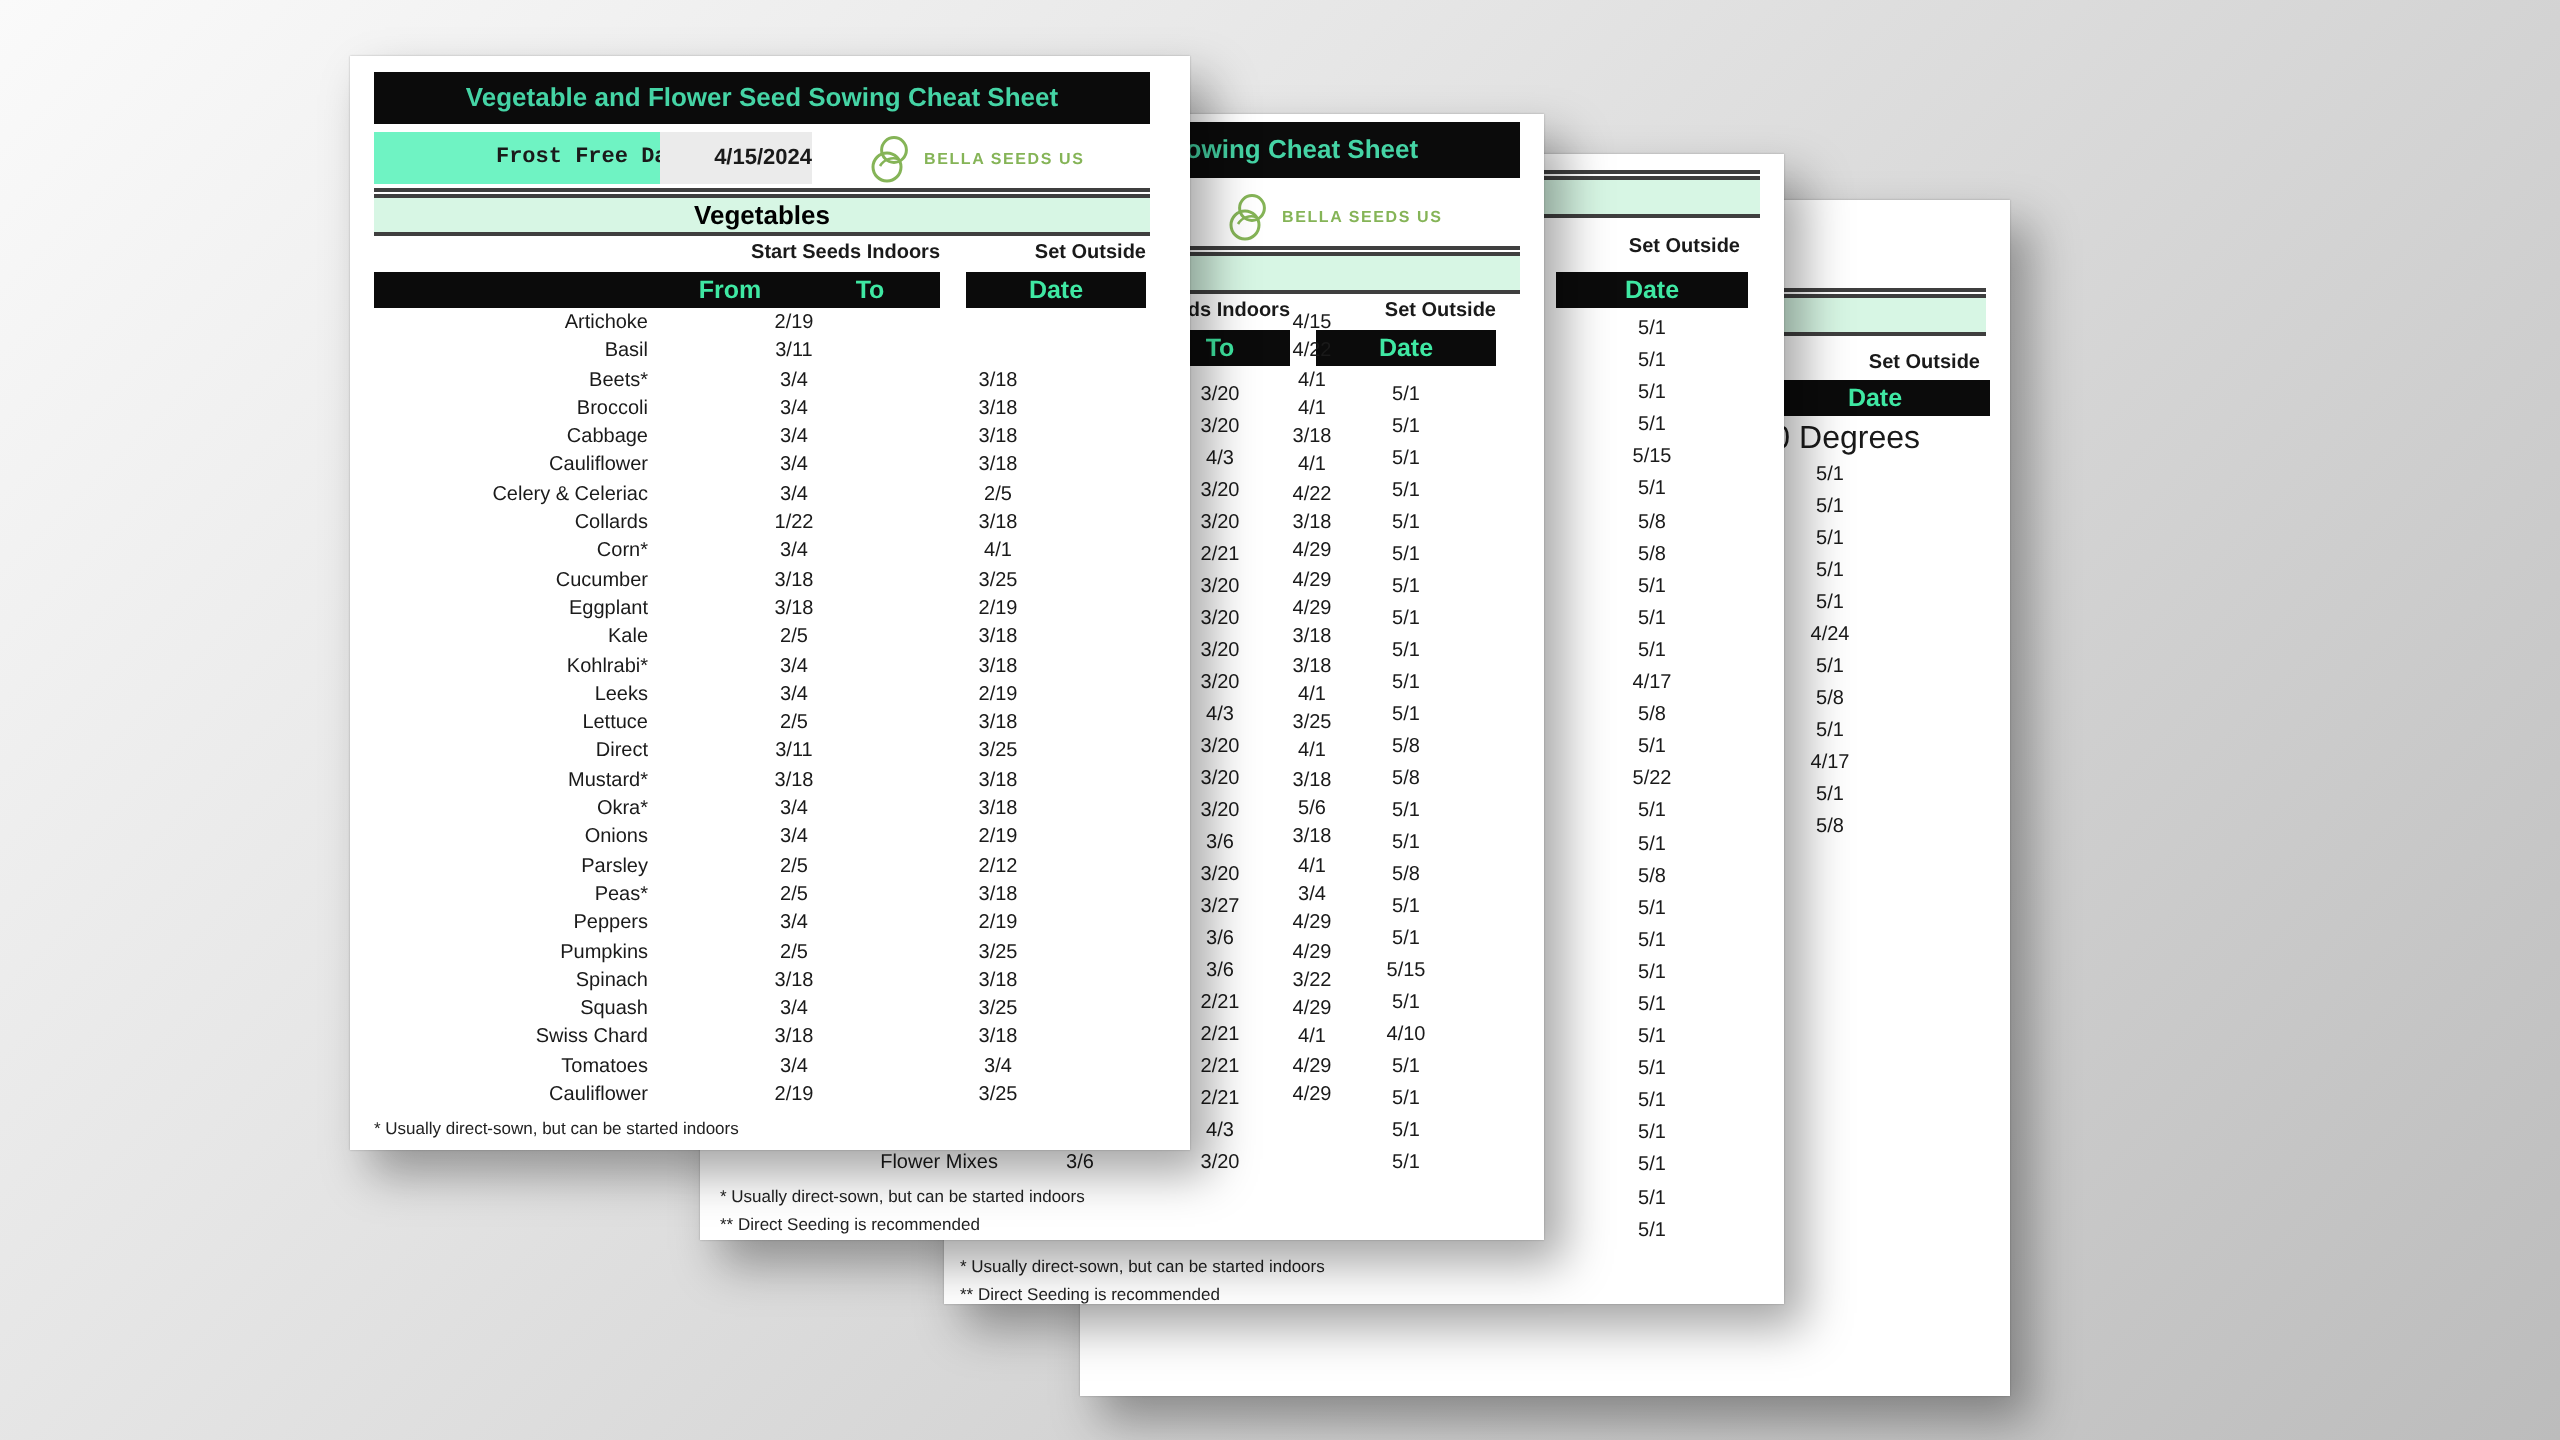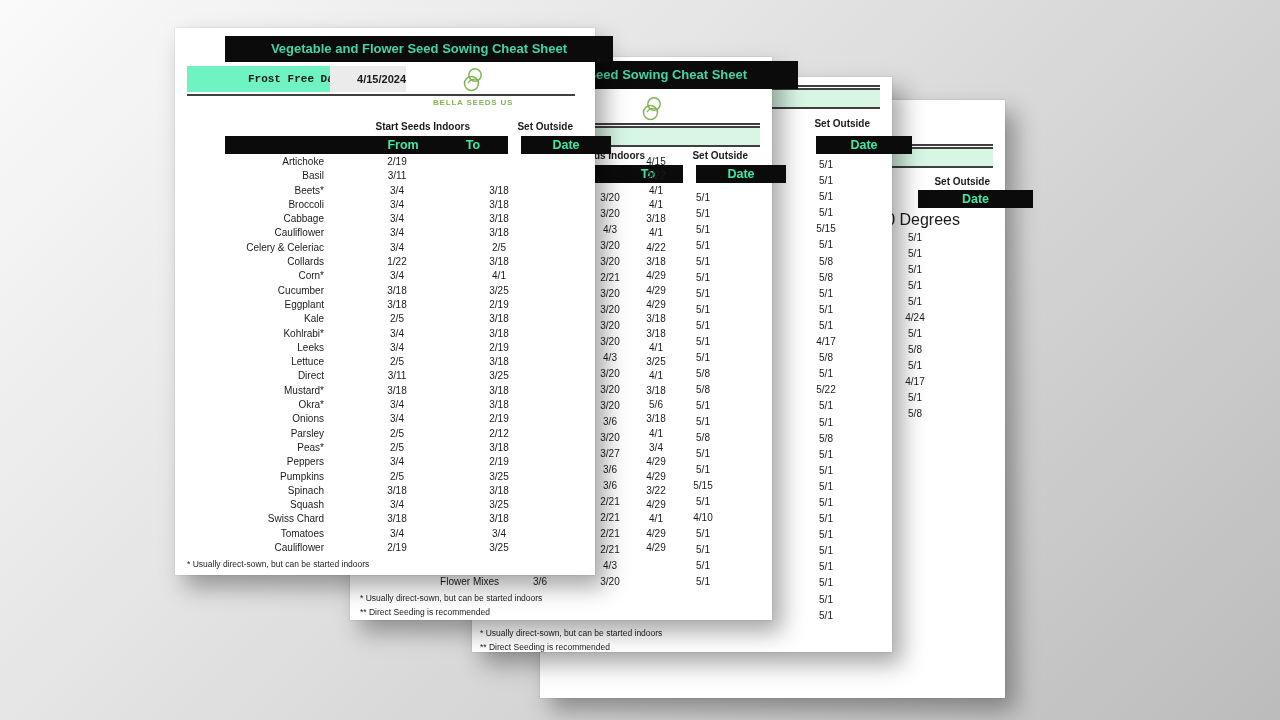--- a/index.html
+++ b/index.html
@@ -4,21 +4,21 @@
 <style>
   html,body{margin:0;padding:0;}
   body{
     width:1280px;height:720px;overflow:hidden;
     background:linear-gradient(135deg,#fafafa 0%,#e6e6e6 35%,#c9c9c9 80%,#bcbcbc 100%);
     font-family:"Liberation Sans",sans-serif;color:#1a1a1a;
     position:relative;
   }
   .page{position:absolute;background:#fff;box-shadow:10px 12px 22px rgba(0,0,0,.35),0 0 1px rgba(0,0,0,.25);}
   .abs{position:absolute;}
-  .blackbar{background:#0b0b0b;margin-left:38px;}
+  .blackbar{background:#0b0b0b;}
   .title-text{color:#45d4a5;font-weight:bold;font-size:13px;text-align:center;}
   .hdr-green{color:#3fe8a3;font-weight:bold;font-size:12.5px;text-align:center;}
   .mint-bright{background:#6ff3c3;}
   .mint-pale{background:#d7f6e4;border-top:2px solid #3f3f3f;border-bottom:2px solid #3f3f3f;box-sizing:border-box;}
   .divider{background:#3f3f3f;height:2px;}
   .grouplabel{font-weight:bold;font-size:10px;text-align:right;}
   .section-title{font-weight:bold;font-size:13px;text-align:center;color:#000;}
   .footnote{font-size:8.5px;color:#222;}
   .cellgray{background:#ebebeb;}
   .frostlabel{font-weight:bold;font-size:11px;text-align:right;padding-right:8px;box-sizing:border-box;}
@@ -26,21 +26,21 @@
   
   .row{display:grid;grid-template-columns:143px 70px 70px 13px 90px;font-size:10px;}
   .row span{display:block;}
   .c-name{text-align:right;padding-right:6px;}
   .c-from,.c-to,.c-date{text-align:center;}
   .r1{height:14.3px;line-height:14.3px;gap:32px;}
   .r2{height:16px;line-height:16px;}
   .hdr-grid{display:grid;grid-template-columns:143px 70px 70px;}
   .hdr-grid span{line-height:18px;}
   .hdrB span{line-height:18px;display:block;}
-  .logo{display:flex;align-items:center;gap:5px;flex-direction:column;}
+  .logo{display:flex;align-items:center;gap:5px;}
   .logo-text{font-size:8px;font-weight:bold;letter-spacing:.8px;color:#85b457;white-space:nowrap;}
   .p3row{height:16.1px;line-height:16.1px;width:90px;text-align:center;font-size:10px;}
   .p4row{height:16px;line-height:16px;width:120px;text-align:center;font-size:10px;}
   .tipline{height:16px;line-height:16px;font-size:10px;white-space:nowrap;}
 </style>
 </head>
 <body>
 
 <div class="page" style="left:540px;top:100px;width:465px;height:598px;z-index:1;">
   <div class="abs divider" style="left:12px;top:44px;width:441px;"></div>
@@ -321,20 +321,21 @@
   <div class="abs cellgray frostdate" style="left:155px;top:38px;width:76px;height:26px;line-height:26px;">4/15/2024</div>
   <div class="abs logo" style="left:258px;top:38px;">
     <svg width="24" height="27" viewBox="0 0 24 27">
       <circle cx="14" cy="9" r="6.2" fill="none" stroke="#85b457" stroke-width="1.5"></circle>
       <circle cx="10.5" cy="17.5" r="7" fill="none" stroke="#85b457" stroke-width="1.5"></circle>
       <path d="M7 17 C9 13.5 13 12.5 16 13.5" fill="none" stroke="#85b457" stroke-width="1.3"></path>
     </svg>
     <span class="logo-text">BELLA SEEDS US</span>
   </div>
   <div class="abs divider" style="left:12px;top:66px;width:388px;"></div>
+  <div class="abs mint-pale section-title" style="left:12px;top:69px;width:388px;height:21px;line-height:17px;">Vegetables</div>
   <div class="abs grouplabel" style="left:155px;top:92px;width:140px;height:14px;line-height:14px;">Start Seeds Indoors</div>
   <div class="abs grouplabel" style="left:308px;top:92px;width:90px;height:14px;line-height:14px;">Set Outside</div>
   <div class="abs blackbar hdr-grid" style="left:12px;top:108px;width:283px;height:18px;">
     <span></span>
     <span class="hdr-green">From</span>
     <span class="hdr-green">To</span>
   </div>
   <div class="abs blackbar hdrB" style="left:308px;top:108px;width:90px;height:18px;">
     <span class="hdr-green">Date</span>
   </div>

